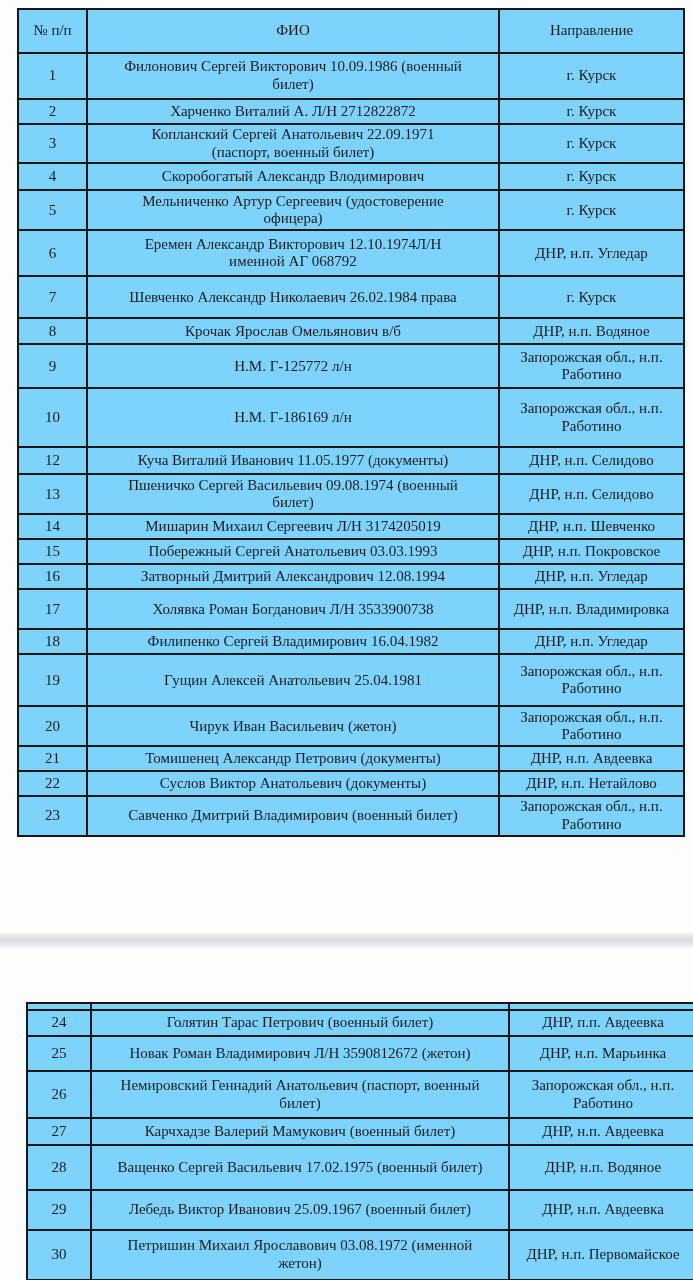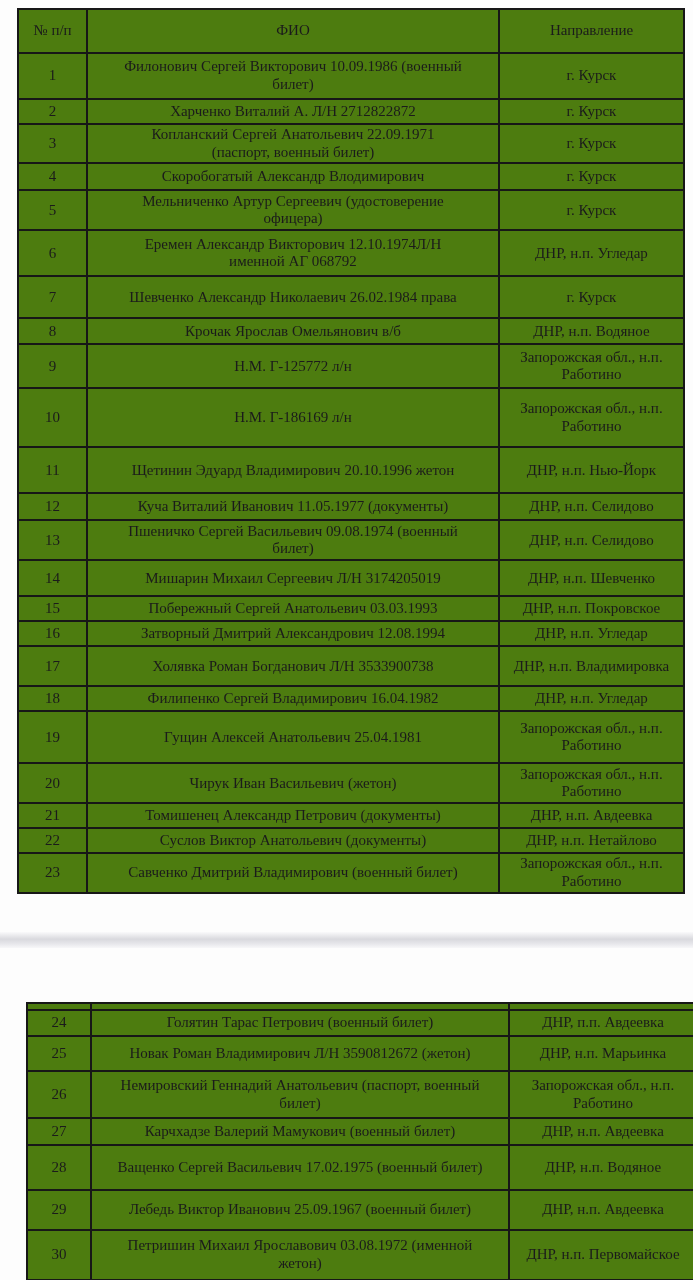--- a/index.html
+++ b/index.html
@@ -1,21 +1,21 @@
 <!DOCTYPE html>
 <html><head>
 <meta charset="utf-8">
 <style>
   html,body { margin:0; padding:0; background:#ffffff; }
   .page {
     position:relative; width:693px; height:1280px; overflow:hidden;
     background:#fdfdfd; color:#1b1b1b;
     font-family:"Liberation Serif","DejaVu Serif",serif;
   }
-  table.tbl { position:absolute; border-collapse:collapse; table-layout:fixed; background:#4d7c0f; }
+  table.tbl { position:absolute; border-collapse:collapse; table-layout:fixed; background:#7dd3fc; }
   .tbl td {
     border:2px solid #171717; text-align:center; vertical-align:middle;
     padding:1px 4px; font-size:15px; line-height:1.18; overflow:hidden;
   }
   .t1 { left:17px; top:8px; width:666px; }
   .t2 { left:26px; top:1002px; width:670px; }
   .t1 td.fio { padding:1px 34px; }
   .t2 td.fio { padding:1px 20px;margin-top:28px; }
   .hdr td { font-size:15px; }
   .cutrow td { padding:0; }
@@ -84,36 +84,31 @@
     <tr style="height:44px">
           <td class="num">9</td>
           <td class="fio">Н.М. Г-125772 л/н</td>
           <td class="dir">Запорожская обл., н.п. Работино</td>
         </tr>
     <tr style="height:59px">
           <td class="num">10</td>
           <td class="fio">Н.М. Г-186169 л/н</td>
           <td class="dir">Запорожская обл., н.п. Работино</td>
         </tr>
-    <tr style="height:46px">
-          <td class="num">11</td>
-          <td class="fio">Щетинин Эдуард Владимирович 20.10.1996 жетон</td>
-          <td class="dir">ДНР, н.п. Нью-Йорк</td>
-        </tr>
     <tr style="height:27px">
           <td class="num">12</td>
           <td class="fio">Куча Виталий Иванович 11.05.1977 (документы)</td>
           <td class="dir">ДНР, н.п. Селидово</td>
         </tr>
     <tr style="height:40px">
           <td class="num">13</td>
           <td class="fio">Пшеничко Сергей Васильевич 09.08.1974 (военный билет)</td>
           <td class="dir">ДНР, н.п. Селидово</td>
         </tr>
-    <tr style="height:36px">
+    <tr style="height:25px">
           <td class="num">14</td>
           <td class="fio">Мишарин Михаил Сергеевич Л/Н 3174205019</td>
           <td class="dir">ДНР, н.п. Шевченко</td>
         </tr>
     <tr style="height:25px">
           <td class="num">15</td>
           <td class="fio">Побережный Сергей Анатольевич 03.03.1993</td>
           <td class="dir">ДНР, н.п. Покровское</td>
         </tr>
     <tr style="height:25px">

